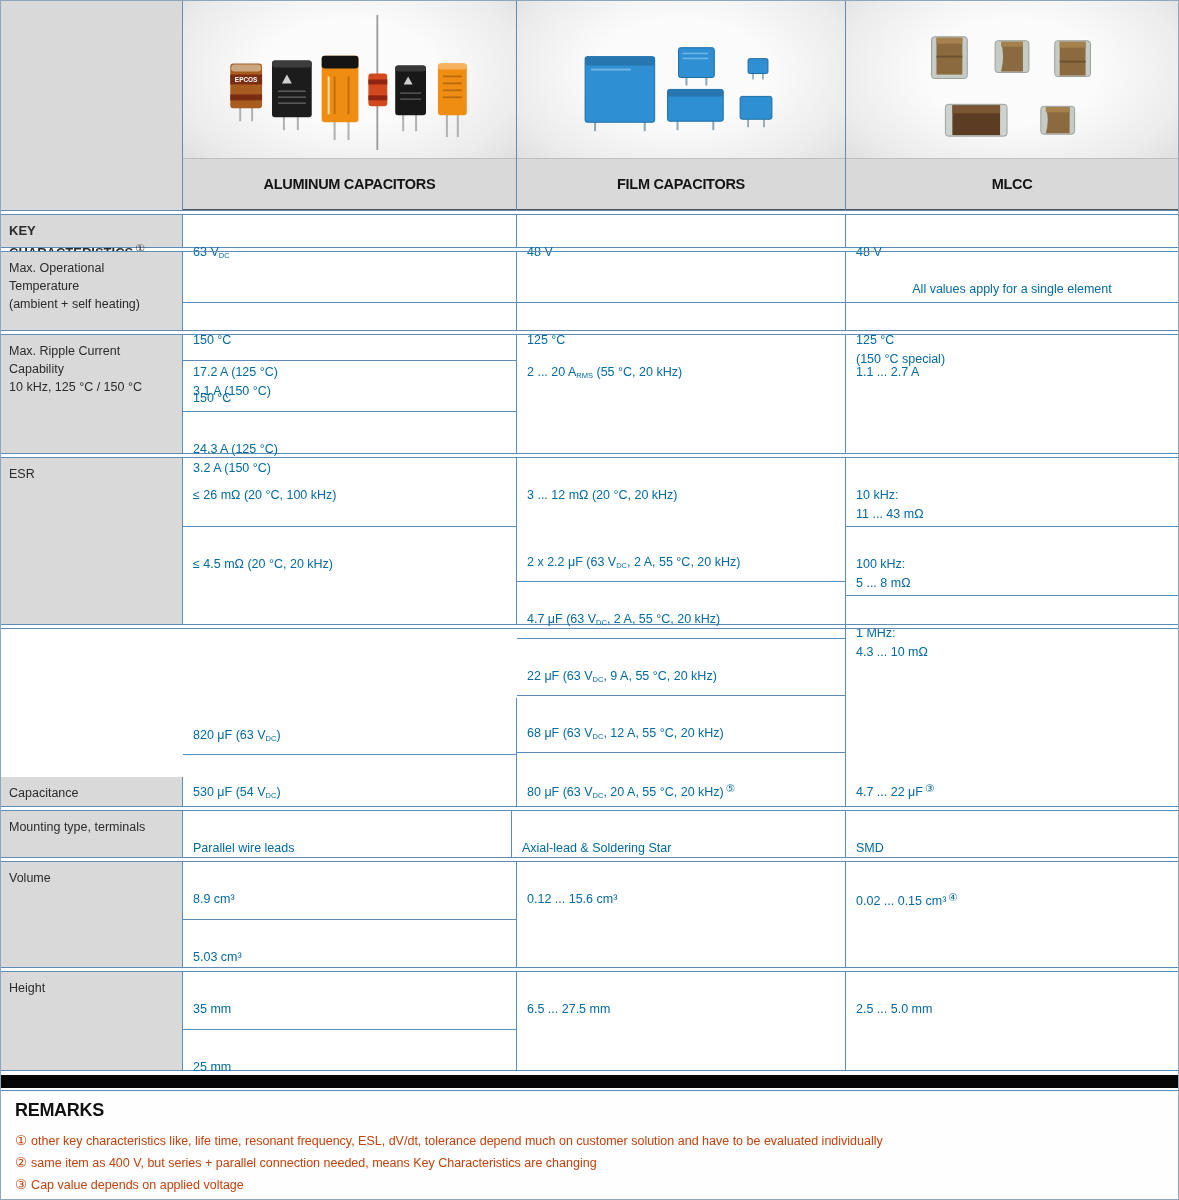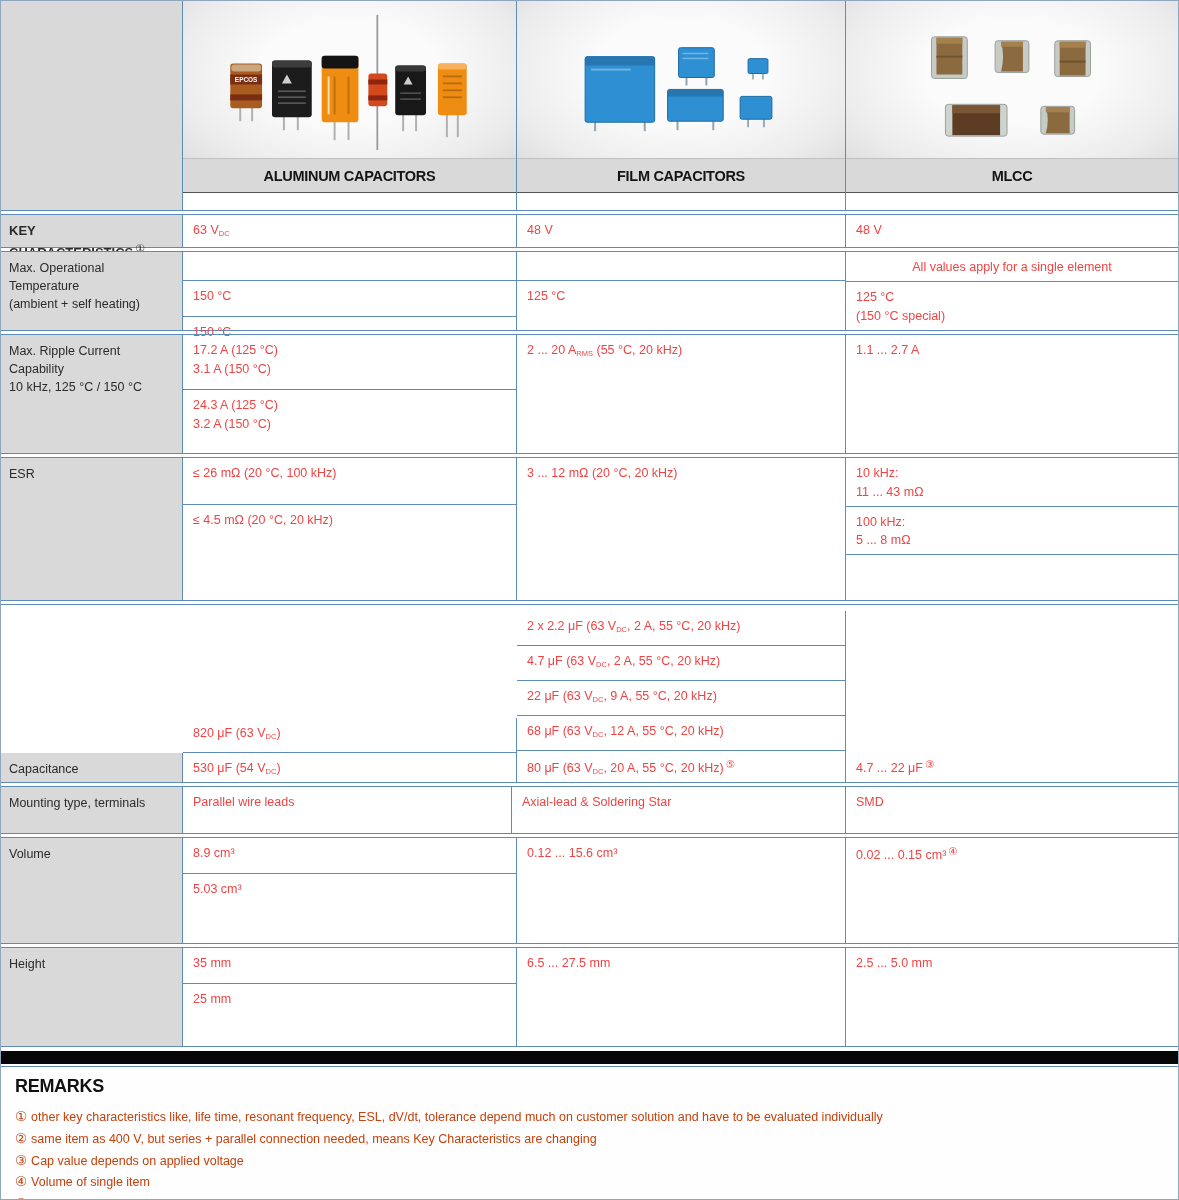--- a/index.html
+++ b/index.html
@@ -8,30 +8,30 @@
   .page { width:1179px; height:1200px; border:1px solid #8ea7be; display:flex; flex-direction:column; background:#fff; overflow:hidden; }
 
   
   .top-band { display:flex; height:210px; border-bottom:1px solid #5e8cb8; flex:none; }
   .corner-cell { width:182px; background:#d9d9d9; border-right:1px solid #5e8cb8; }
   .photo-col { display:flex; flex-direction:column; border-right:1px solid #5e8cb8; }
   .photo-col.last { border-right:none; }
   .w-alu { width:334px; } .w-film { width:329px; } .w-mlcc { flex:1; }
   .photo { height:158px; background: radial-gradient(ellipse 75% 95% at 50% 45%, #fbfbfb 35%, #ececec 70%, #d7d7d7 100%); border-bottom:1px solid #bfbfbf; }
   .photo svg { width:100%; height:100%; display:block; }
-  .col-title { height:34px; background:#d9d9d9; display:flex; align-items:center; justify-content:center;
+  .col-title { height:51px; background:#d9d9d9; display:flex; align-items:center; justify-content:center;
                font-weight:bold; font-size:14.5px; color:#141414; letter-spacing:-0.3px; border-bottom:1px solid #555; }
 
   
   .section { display:flex; border-top:1px solid #5e8cb8; border-bottom:1px solid #5e8cb8; margin-top:3px; flex:none; }
   .label-cell { width:182px; background:#d9d9d9; border-right:1px solid #5e8cb8; padding:7px 8px 4px; font-size:12.5px; color:#2b2b2b; line-height:1.45; }
   .label-cell.bold { font-weight:bold; font-size:13px; }
   .vcol { display:flex; flex-direction:column; border-right:1px solid #5e8cb8; }
   .vcol.last { border-right:none; }
-  .subcell { border-bottom:1px solid #5e8cb8; padding:6px 10px 4px; font-size:12.5px; color:#ef4444; line-height:1.5; white-space:pre-line; }
+  .subcell { border-bottom:1px solid #5e8cb8; padding:6px 10px 4px; font-size:12.5px; color:#0369a1; line-height:1.5; white-space:pre-line;margin-top:22px; }
   .subcell.nb { border-bottom:none; }
   .fill { flex:1; }
   .centered { text-align:center; }
   sub.u { font-size:7.5px; vertical-align:-2px; letter-spacing:0; }
   .supnote { font-size:10.5px; vertical-align:4px; margin-left:2px; }
   .lblnote { font-size:11px; vertical-align:5px; font-weight:normal; margin-left:2px; }
 
   
   .black-bar { height:13px; background:#060606; margin:4px 0 2px; flex:none; }
   .remarks { flex:1; border-top:1px solid #5e8cb8; background:#fefefe; padding:9px 14px 6px; }
@@ -230,34 +230,36 @@
 3.2 A (150 °C)</div>
     </div>
     <div class="vcol w-film">
       <div class="subcell nb fill"><span>2 ... 20 A</span><sub class="u">RMS</sub><span> (55 °C, 20 kHz)</span></div>
     </div>
     <div class="vcol w-mlcc last">
       <div class="subcell nb fill">1.1 ... 2.7 A</div>
     </div>
   </div>
 
-  <div class="section" style="height:144px;">
+  <div class="section" style="height:168px;">
     <div class="label-cell">ESR</div>
     <div class="vcol w-alu">
       <div class="subcell" style="min-height:47px;">≤ 26 mΩ (20 °C, 100 kHz)</div>
       <div class="subcell nb fill">≤ 4.5 mΩ (20 °C, 20 kHz)</div>
     </div>
     <div class="vcol w-film">
       <div class="subcell nb fill">3 ... 12 mΩ (20 °C, 20 kHz)</div>
     </div>
     <div class="vcol w-mlcc last">
       <div class="subcell" style="min-height:47px;">10 kHz:
 11 ... 43 mΩ</div>
       <div class="subcell" style="min-height:47px;">100 kHz:
 5 ... 8 mΩ</div>
+      <div class="subcell nb fill">1 MHz:
+4.3 ... 10 mΩ</div>
     </div>
   </div>
 
   <div class="section" style="height:179px;align-items:flex-end;">
     <div class="label-cell">Capacitance</div>
     <div class="vcol w-alu">
       <div class="subcell" style="min-height:35px;"><span>820 μF (63 V</span><sub class="u">DC</sub><span>)</span></div>
       <div class="subcell nb fill"><span>530 μF (54 V</span><sub class="u">DC</sub><span>)</span></div>
     </div>
     <div class="vcol w-film">

